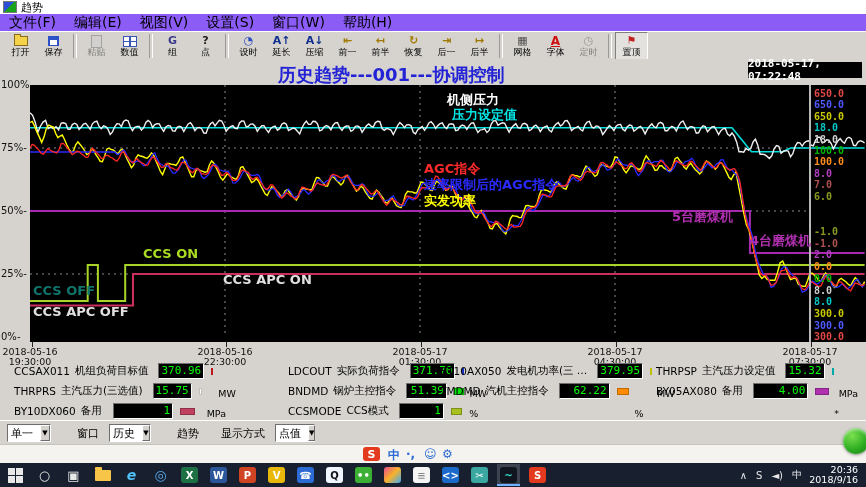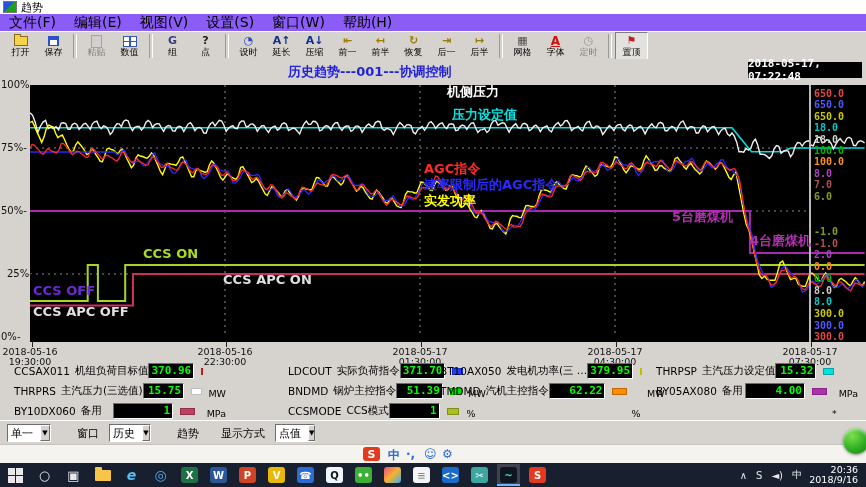--- a/index.html
+++ b/index.html
@@ -32,39 +32,39 @@
   .icon-floppy{width:11px;height:10px;background:#2c50c8;position:relative;}
   .icon-floppy::before{content:"";position:absolute;left:2px;top:4px;width:7px;height:5px;background:#fff;}
   .icon-clip{width:9px;height:11px;background:#d9cfa8;border:1px solid #6e6246;}
   .icon-table{width:12px;height:9px;border:1px solid #3a56b4;
     background:linear-gradient(#fff 45%,#fff 45%),#fff;
     background-image:linear-gradient(90deg,transparent 45%,#3a56b4 45%,#3a56b4 55%,transparent 55%),
       linear-gradient(transparent 40%,#3a56b4 40%,#3a56b4 55%,transparent 55%);}
   .icon-fontA{color:#d01010;text-decoration:underline;font-size:12px;}
   
   .chart-header{position:absolute;left:0;top:59px;width:100%;height:24px;background:#d6d3ce;}
-  .chart-title{position:absolute;left:288px;top:4px;font-size:13px;font-weight:bold;color:#2222d6;}
+  .chart-title{position:absolute;left:278px;top:4px;font-size:18px;font-weight:bold;color:#2222d6;}
   .stamp{position:absolute;left:748px;top:3px;width:114px;height:16px;background:#000;color:#fff;
     font-family:"DejaVu Sans Mono",monospace;font-size:11px;font-weight:bold;
     display:flex;align-items:center;justify-content:center;}
   
   .plot{position:absolute;left:30px;top:85px;width:836px;height:257px;background:#000;}
   .ann{position:absolute;font-weight:bold;font-size:13px;white-space:nowrap;letter-spacing:0;}
   .yaxis-label{position:absolute;font-size:10px;width:15px;text-align:right;color:#111;}
   .yaxis-label::after{content:"-";}
   .xtick{position:absolute;top:342px;width:1px;height:5px;background:#222;}
   .xlab{position:absolute;top:347px;width:96px;text-align:center;font-size:9.5px;line-height:10px;color:#111;}
   
   .rcol{position:absolute;}
   .rrow{display:flex;align-items:center;height:20px;font-size:10.5px;white-space:nowrap;}
   .rtag{margin-right:5px;text-align:right;}
   .rlabel{flex:1;}
   .rbox{width:54px;height:14px;background:#000;border:1px solid;border-color:#6e6e6e #fff #fff #6e6e6e;
-    color:#00ff00;font-family:"DejaVu Sans Mono",monospace;font-size:11px;font-weight:bold;
-    text-align:right;padding:0 2px;line-height:14px;box-sizing:content-box;}
+    color:#00ff00;font-family:"DejaVu Sans Mono",monospace;font-size:11px;font-weight:normal;
+    text-align:right;padding:0 2px;line-height:14px;box-sizing:content-box;margin-left:10px;}
   .rswatch{width:13px;height:5px;margin:0 5px 0 7px;border:1px solid rgba(0,0,0,.25);}
   .runit{width:26px;font-size:9.5px;margin-top:44px;}
   
   .controlbar{position:absolute;left:0;top:420px;width:100%;height:24px;background:#d6d3ce;
     border-top:1px solid #fff;display:flex;align-items:center;font-size:11px;}
   .dd{height:16px;background:#fff;border:1px solid;border-color:#6e6e6e #fff #fff #6e6e6e;
     display:flex;align-items:center;margin-right:6px;justify-content:space-between;}
   .dd-val{padding:0 3px;min-width:26px;}
   .dd-btn{width:13px;height:14px;background:#d6d3ce;border:1px solid;border-color:#fff #6e6e6e #6e6e6e #fff;
     font-size:7px;display:flex;align-items:center;justify-content:center;}
@@ -240,37 +240,37 @@
         <text x="784" y="173.4" fill="#b040c0" font-size="10" font-weight="bold" font-family="DejaVu Sans Mono, monospace">2.0</text>
         <text x="784" y="185.1" fill="#ff8c1e" font-size="10" font-weight="bold" font-family="DejaVu Sans Mono, monospace">0.0</text>
         <text x="784" y="196.8" fill="#00b400" font-size="10" font-weight="bold" font-family="DejaVu Sans Mono, monospace">0.0</text>
         <text x="784" y="208.5" fill="#d0d0d0" font-size="10" font-weight="bold" font-family="DejaVu Sans Mono, monospace">8.0</text>
         <text x="784" y="220.2" fill="#00c8c8" font-size="10" font-weight="bold" font-family="DejaVu Sans Mono, monospace">8.0</text>
         <text x="784" y="231.89999999999998" fill="#c8c800" font-size="10" font-weight="bold" font-family="DejaVu Sans Mono, monospace">300.0</text>
         <text x="784" y="243.6" fill="#5058ff" font-size="10" font-weight="bold" font-family="DejaVu Sans Mono, monospace">300.0</text>
         <text x="784" y="255.3" fill="#e04848" font-size="10" font-weight="bold" font-family="DejaVu Sans Mono, monospace">300.0</text>
       </svg></div>
   <div id="annotations">
-      <div class="ann" style="left: 447px; top: 83px; color: rgb(255, 255, 255);">机侧压力</div>
+      <div class="ann" style="left: 447px; top: 91px; color: rgb(255, 255, 255);">机侧压力</div>
       <div class="ann" style="left: 452px; top: 106px; color: rgb(0, 229, 229);">压力设定值</div>
       <div class="ann" style="left: 424px; top: 160px; color: rgb(255, 42, 42);">AGC指令</div>
       <div class="ann" style="left: 424px; top: 176px; color: rgb(42, 42, 255);">速率限制后的AGC指令</div>
       <div class="ann" style="left: 424px; top: 192px; color: rgb(255, 255, 0);">实发功率</div>
       <div class="ann" style="left: 672px; top: 208px; color: rgb(176, 48, 176);">5台磨煤机</div>
       <div class="ann" style="left: 750px; top: 232px; color: rgb(176, 48, 176);">4台磨煤机</div>
       <div class="ann" style="left: 143px; top: 246px; color: rgb(170, 221, 34);">CCS ON</div>
       <div class="ann" style="left: 223px; top: 272px; color: rgb(224, 224, 224);">CCS APC ON</div>
-      <div class="ann" style="left: 33px; top: 283px; color: #6d28d9;">CCS OFF</div>
+      <div class="ann" style="left: 33px; top: 283px; color: #0f766e;">CCS OFF</div>
       <div class="ann" style="left: 33px; top: 304px; color: rgb(224, 224, 224);">CCS APC OFF</div>
     </div>
   <div id="leftAxis">
       <div class="yaxis-label" style="left: 1px; top: 79px;">100%</div>
       <div class="yaxis-label" style="left: 1px; top: 142px;">75%</div>
       <div class="yaxis-label" style="left: 1px; top: 205px;">50%</div>
-      <div class="yaxis-label" style="left: 7px; top: 268px;">25%</div>
+      <div class="yaxis-label" style="left: 1px; top: 268px;">25%</div>
       <div class="yaxis-label" style="left: 1px; top: 331px;">0%</div>
     </div>
   <div id="xAxis">
       <div class="xtick" style="left: 32px;"></div>
       <div class="xlab" style="left: -18px;">
         <div>2018-05-16</div>
         <div>19:30:00</div>
       </div>
       <div class="xtick" style="left: 226px;"></div>
       <div class="xlab" style="left: 177px;">

